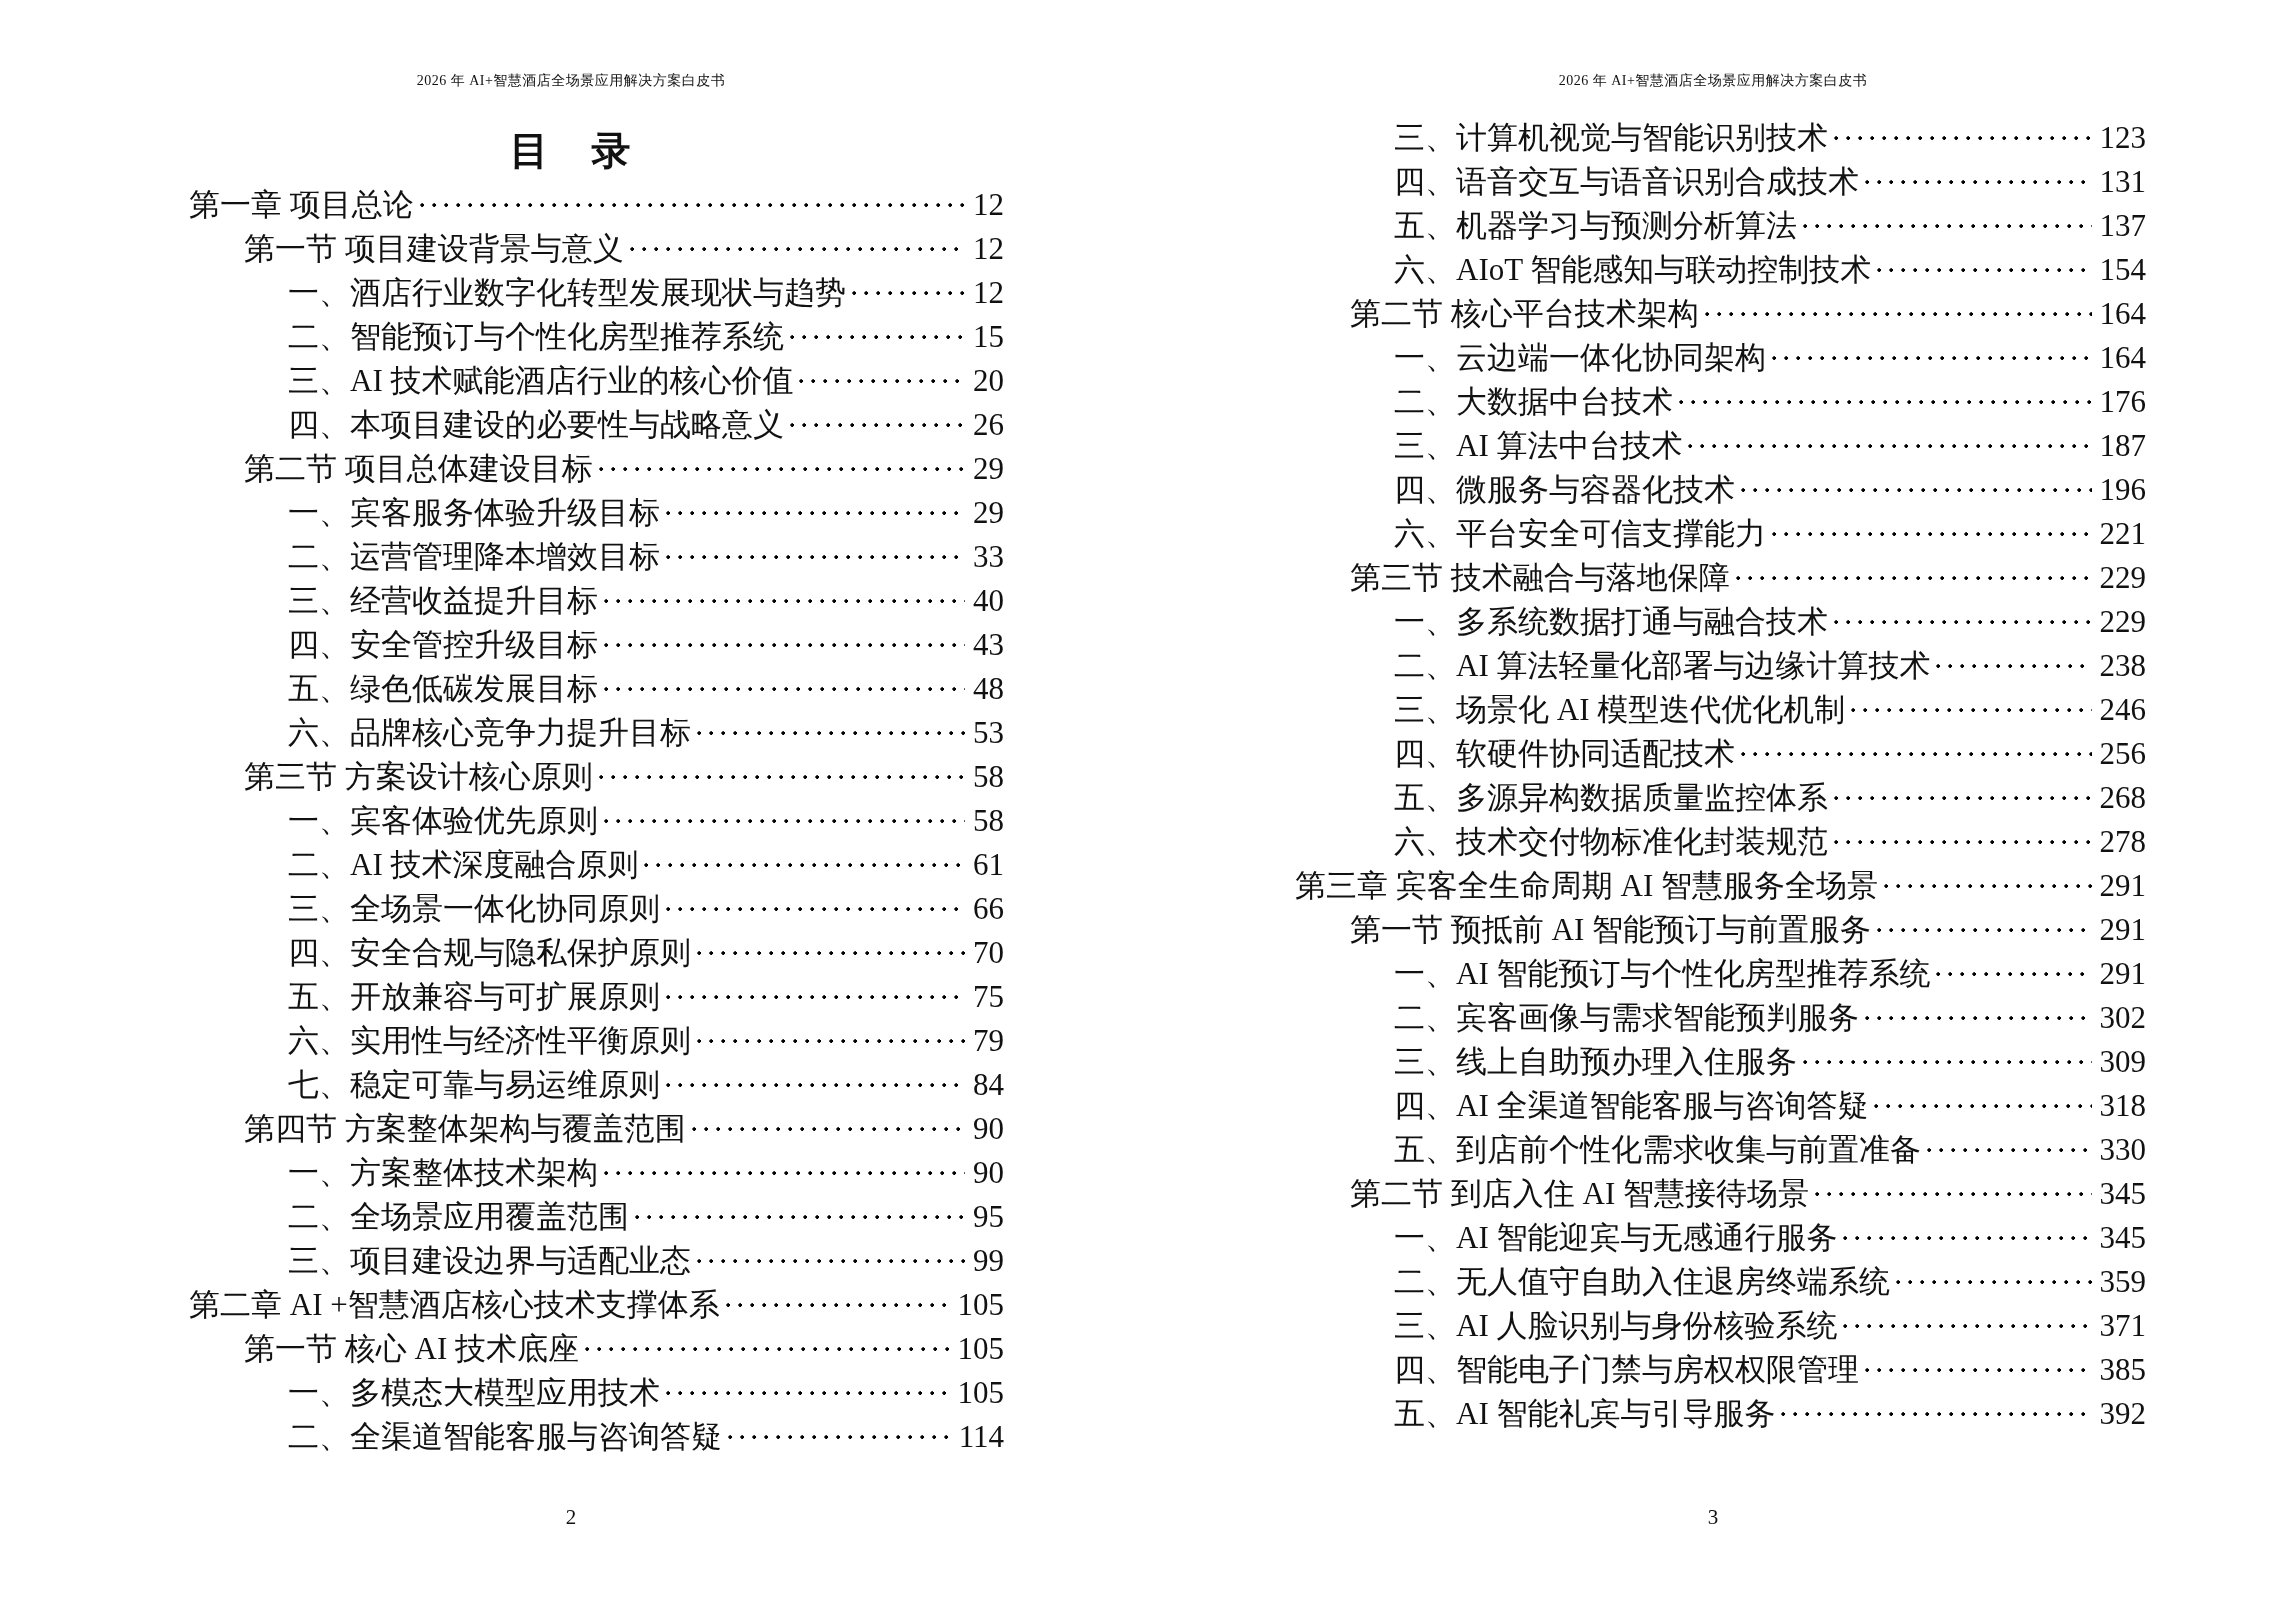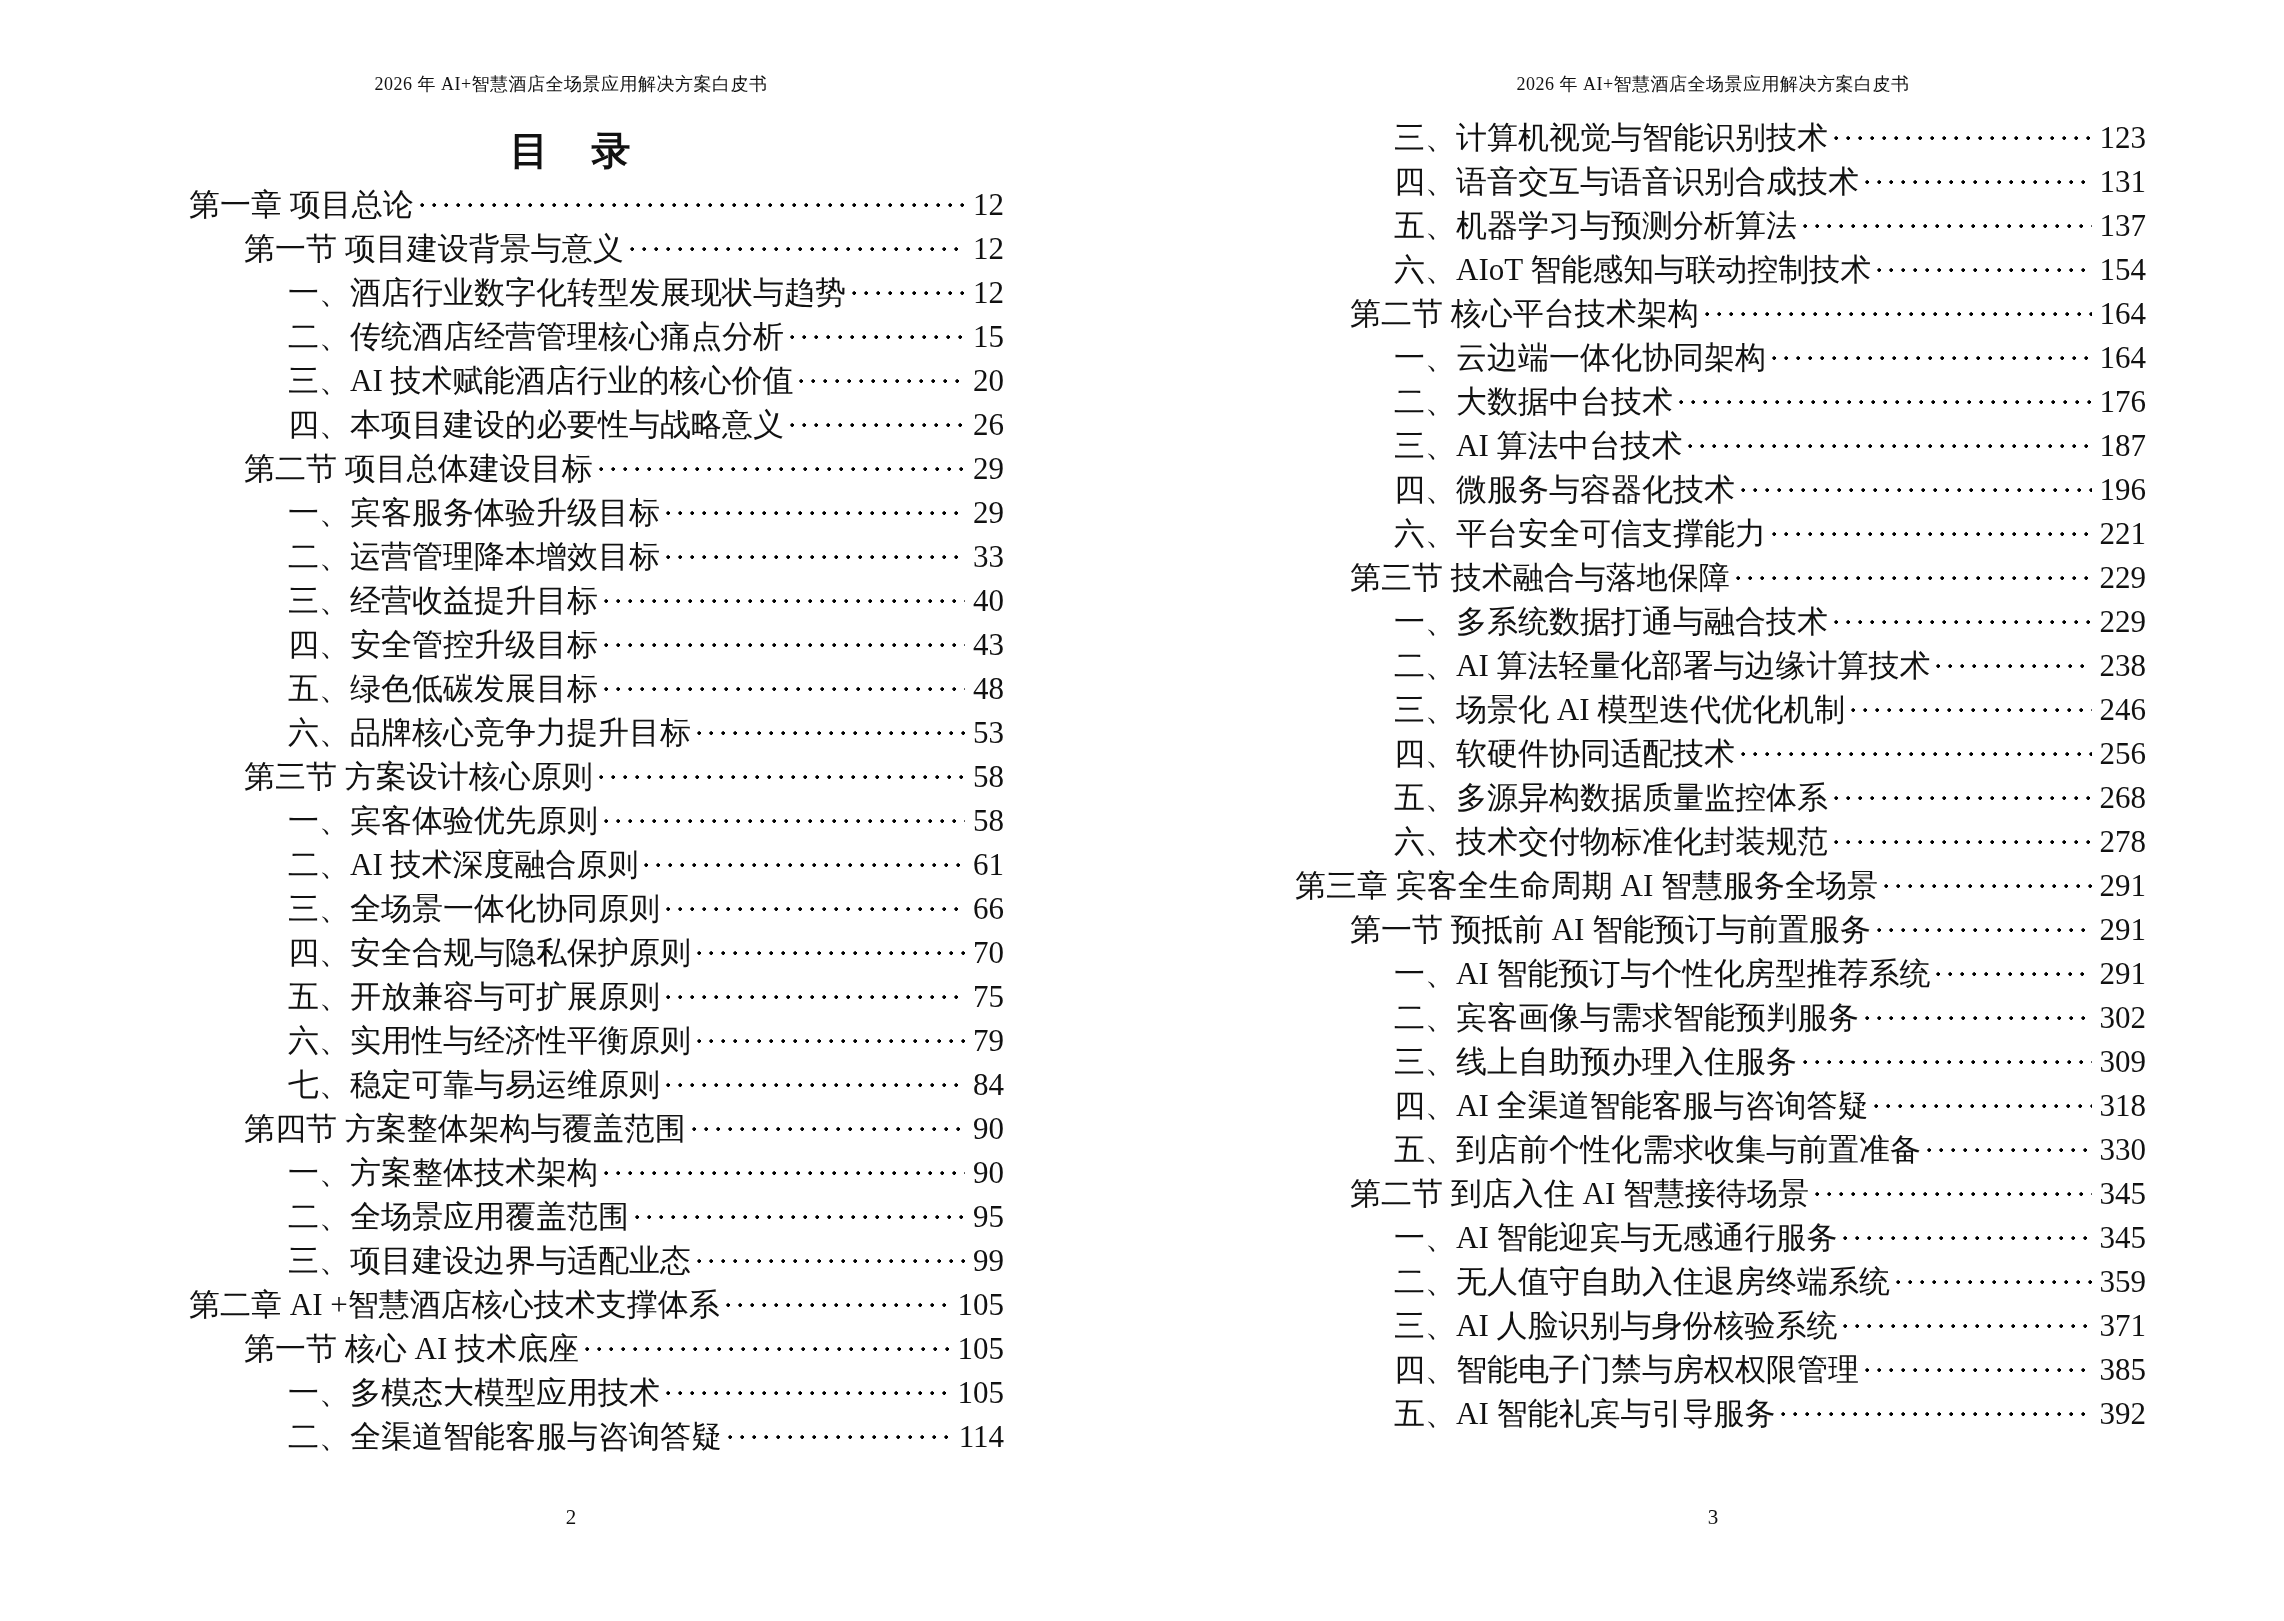--- a/index.html
+++ b/index.html
@@ -22,21 +22,21 @@
     width: 1142px;
     height: 1622px;
     box-sizing: border-box;
   }
   .page-header {
     position: absolute;
     top: 72px;
     left: 0;
     right: 0;
     text-align: center;
-    font-size: 18px;
+    font-size: 14px;
     letter-spacing: 0.5px;
     white-space: nowrap;
   }
   .toc-title {
     position: absolute;
     top: 117px;
     left: 0;
     right: 0;
     margin: 7px;
     text-align: center;
@@ -103,21 +103,21 @@
           <span class="lbl">第一节 项目建设背景与意义</span>
           <span class="dots"></span>
           <span class="pg">12</span>
         </div>
         <div class="row lvl-item">
           <span class="lbl">一、酒店行业数字化转型发展现状与趋势</span>
           <span class="dots"></span>
           <span class="pg">12</span>
         </div>
         <div class="row lvl-item">
-          <span class="lbl">二、传统酒店经营管理核心痛点分析</span>
+          <span class="lbl">二、智能预订与个性化房型推荐系统</span>
           <span class="dots"></span>
           <span class="pg">15</span>
         </div>
         <div class="row lvl-item">
           <span class="lbl">三、AI 技术赋能酒店行业的核心价值</span>
           <span class="dots"></span>
           <span class="pg">20</span>
         </div>
         <div class="row lvl-item">
           <span class="lbl">四、本项目建设的必要性与战略意义</span>

